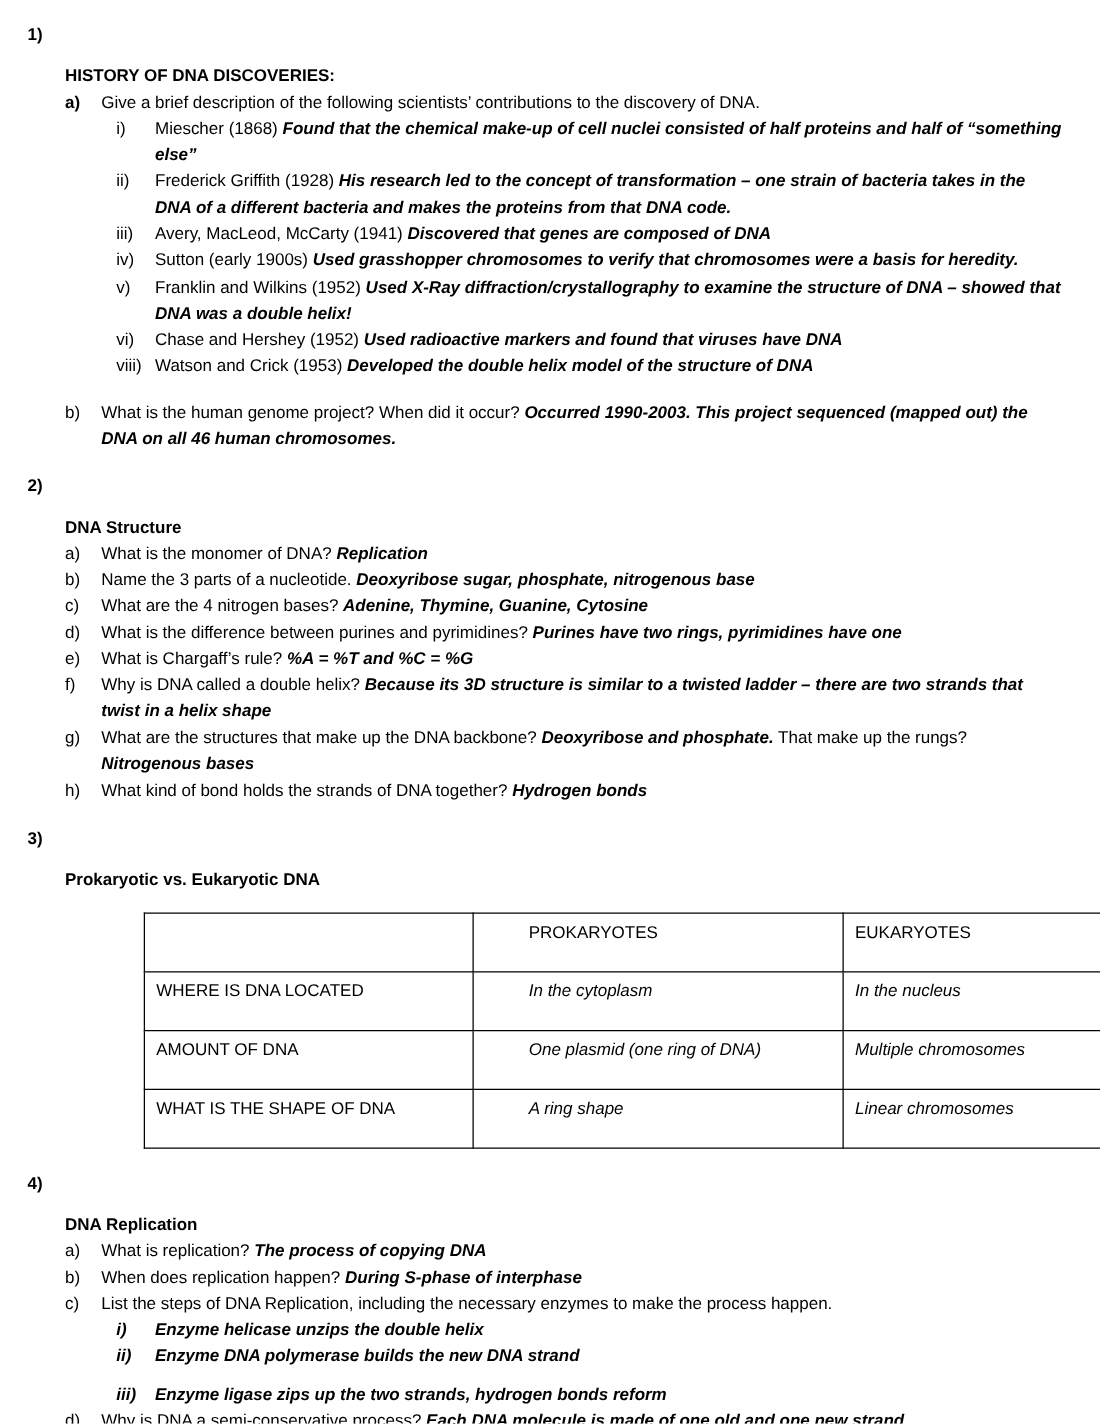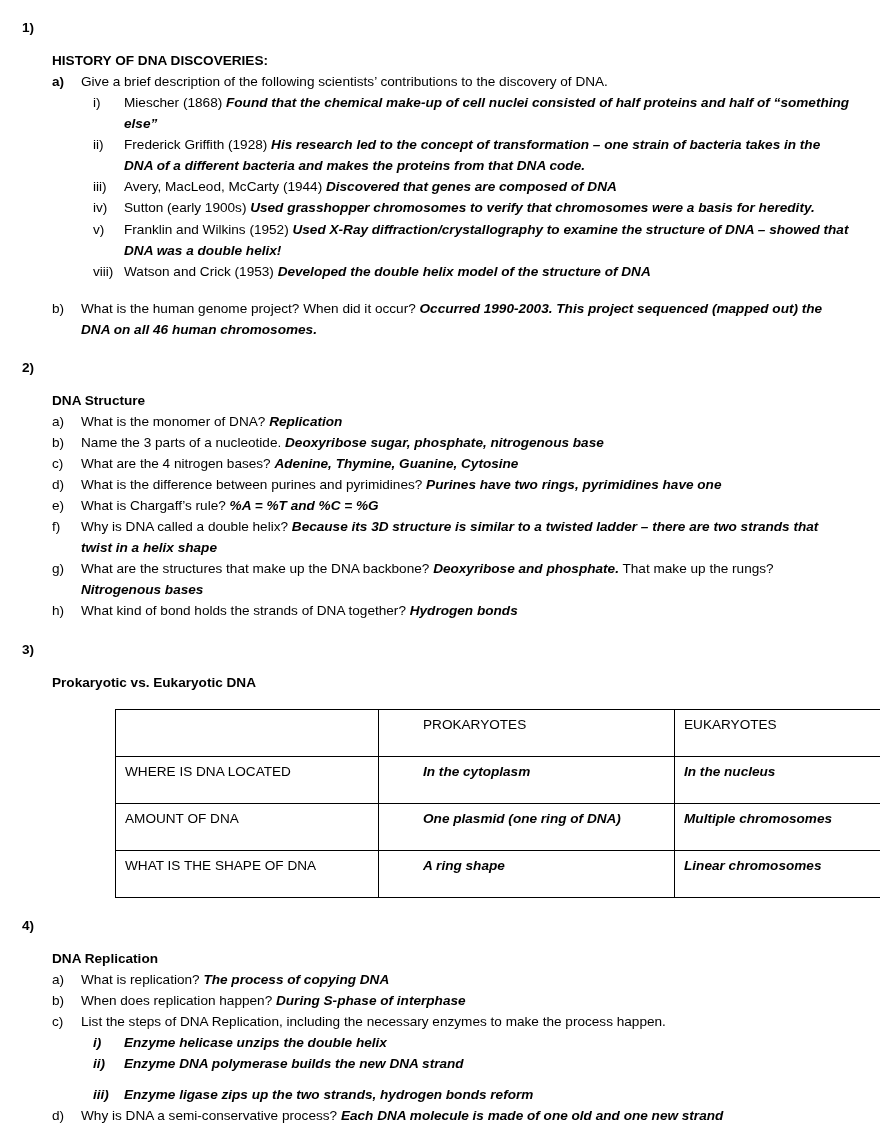--- a/index.html
+++ b/index.html
@@ -76,21 +76,21 @@
   table.cmp td {
     border: 1.6px solid #000000;
     vertical-align: top;
     padding: 7px 9px 19px 9px;
     height: 20px;
   }
   table.cmp td.c0 { width: 244px; }
   table.cmp td.c1 { width: 242px; padding-left: 44px; }
   table.cmp td.c2 { width: 241px; }
   .hdr-cell { font-weight: normal; }
-  .ans-cell { font-weight: bold; font-style: italic; }
+  .ans-cell { font-weight: normal; font-style: italic; }
 </style>
 </head>
 <body>
 
 <div class="page">
 
 
   <div class="body-wrap">
 
     <div class="row lvl1">
@@ -108,33 +108,37 @@
       <span class="content"><span class="q">Miescher (1868) </span><span class="a">Found that the chemical make-up of cell nuclei consisted of half proteins and half of “something else”</span></span>
     </div>
 
     <div class="row lvl3">
       <span class="marker">ii)</span>
       <span class="content"><span class="q"> Frederick Griffith (1928) </span><span class="a">His research led to the concept of transformation – one strain of bacteria takes in the DNA of a different bacteria and makes the proteins from that DNA code.</span></span>
     </div>
 
     <div class="row lvl3">
       <span class="marker">iii)</span>
-      <span class="content"><span class="q">Avery, MacLeod, McCarty (1944) </span><span class="a">Discovered that genes are composed of DNA</span></span>
+      <span class="content"><span class="q">Avery, MacLeod, McCarty (1941) </span><span class="a">Discovered that genes are composed of DNA</span></span>
     </div>
 
     <div class="row lvl3">
       <span class="marker">iv)</span>
       <span class="content"><span class="q">Sutton (early 1900s) </span><span class="a">Used grasshopper chromosomes to verify that chromosomes were a basis for heredity.</span></span>
     </div>
 
     <div class="row lvl3">
       <span class="marker">v)</span>
       <span class="content"><span class="q">Franklin and Wilkins (1952) </span><span class="a">Used X-Ray diffraction/crystallography to examine the structure of DNA – showed that DNA was a double helix!</span></span>
     </div>
 
+    <div class="row lvl3">
+      <span class="marker">vi)</span>
+      <span class="content"><span class="q">Chase and Hershey (1952) </span><span class="a">Used radioactive markers and found that viruses have DNA</span></span>
+    </div>
 
 
     <div class="row lvl3">
       <span class="marker">viii)</span>
       <span class="content"><span class="q">Watson and Crick (1953) </span><span class="a">Developed the double helix model of the structure of DNA</span></span>
     </div>
 
     <div class="spacer-md"></div>
 
     <div class="row lvl2">

